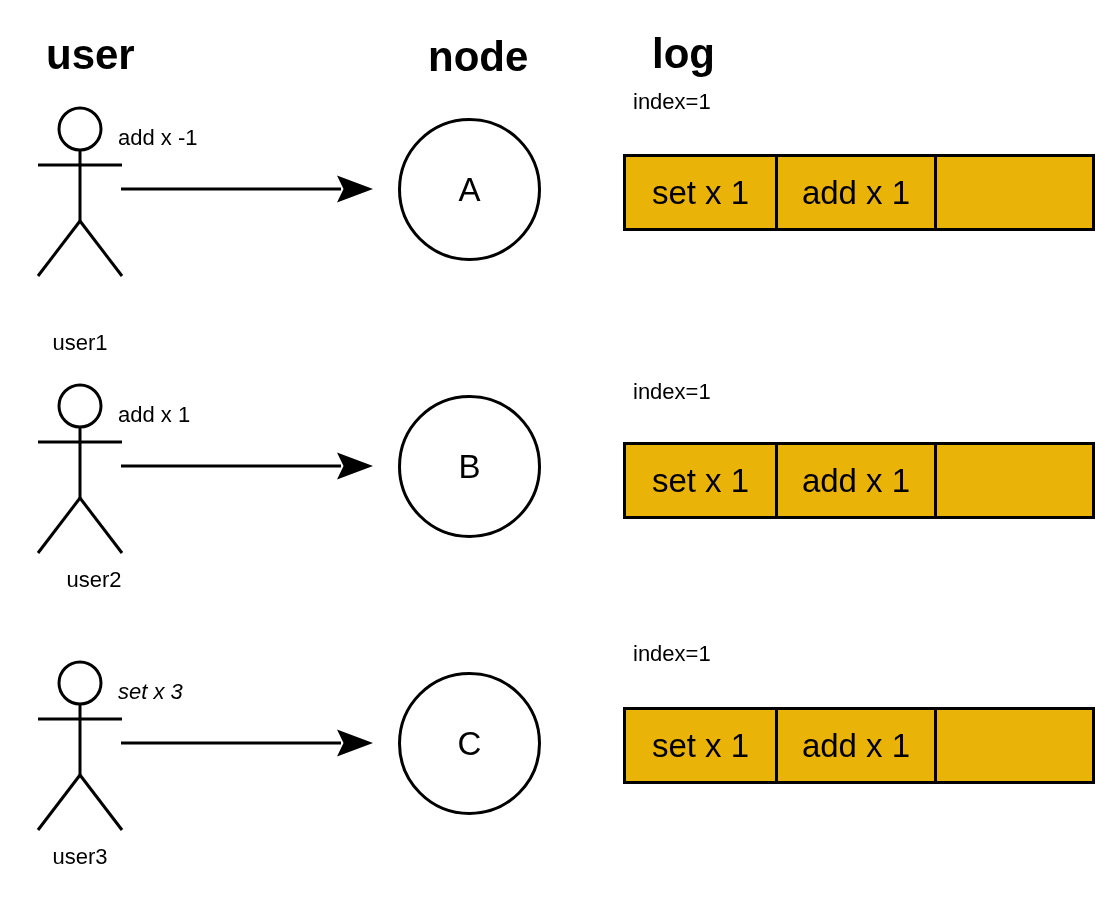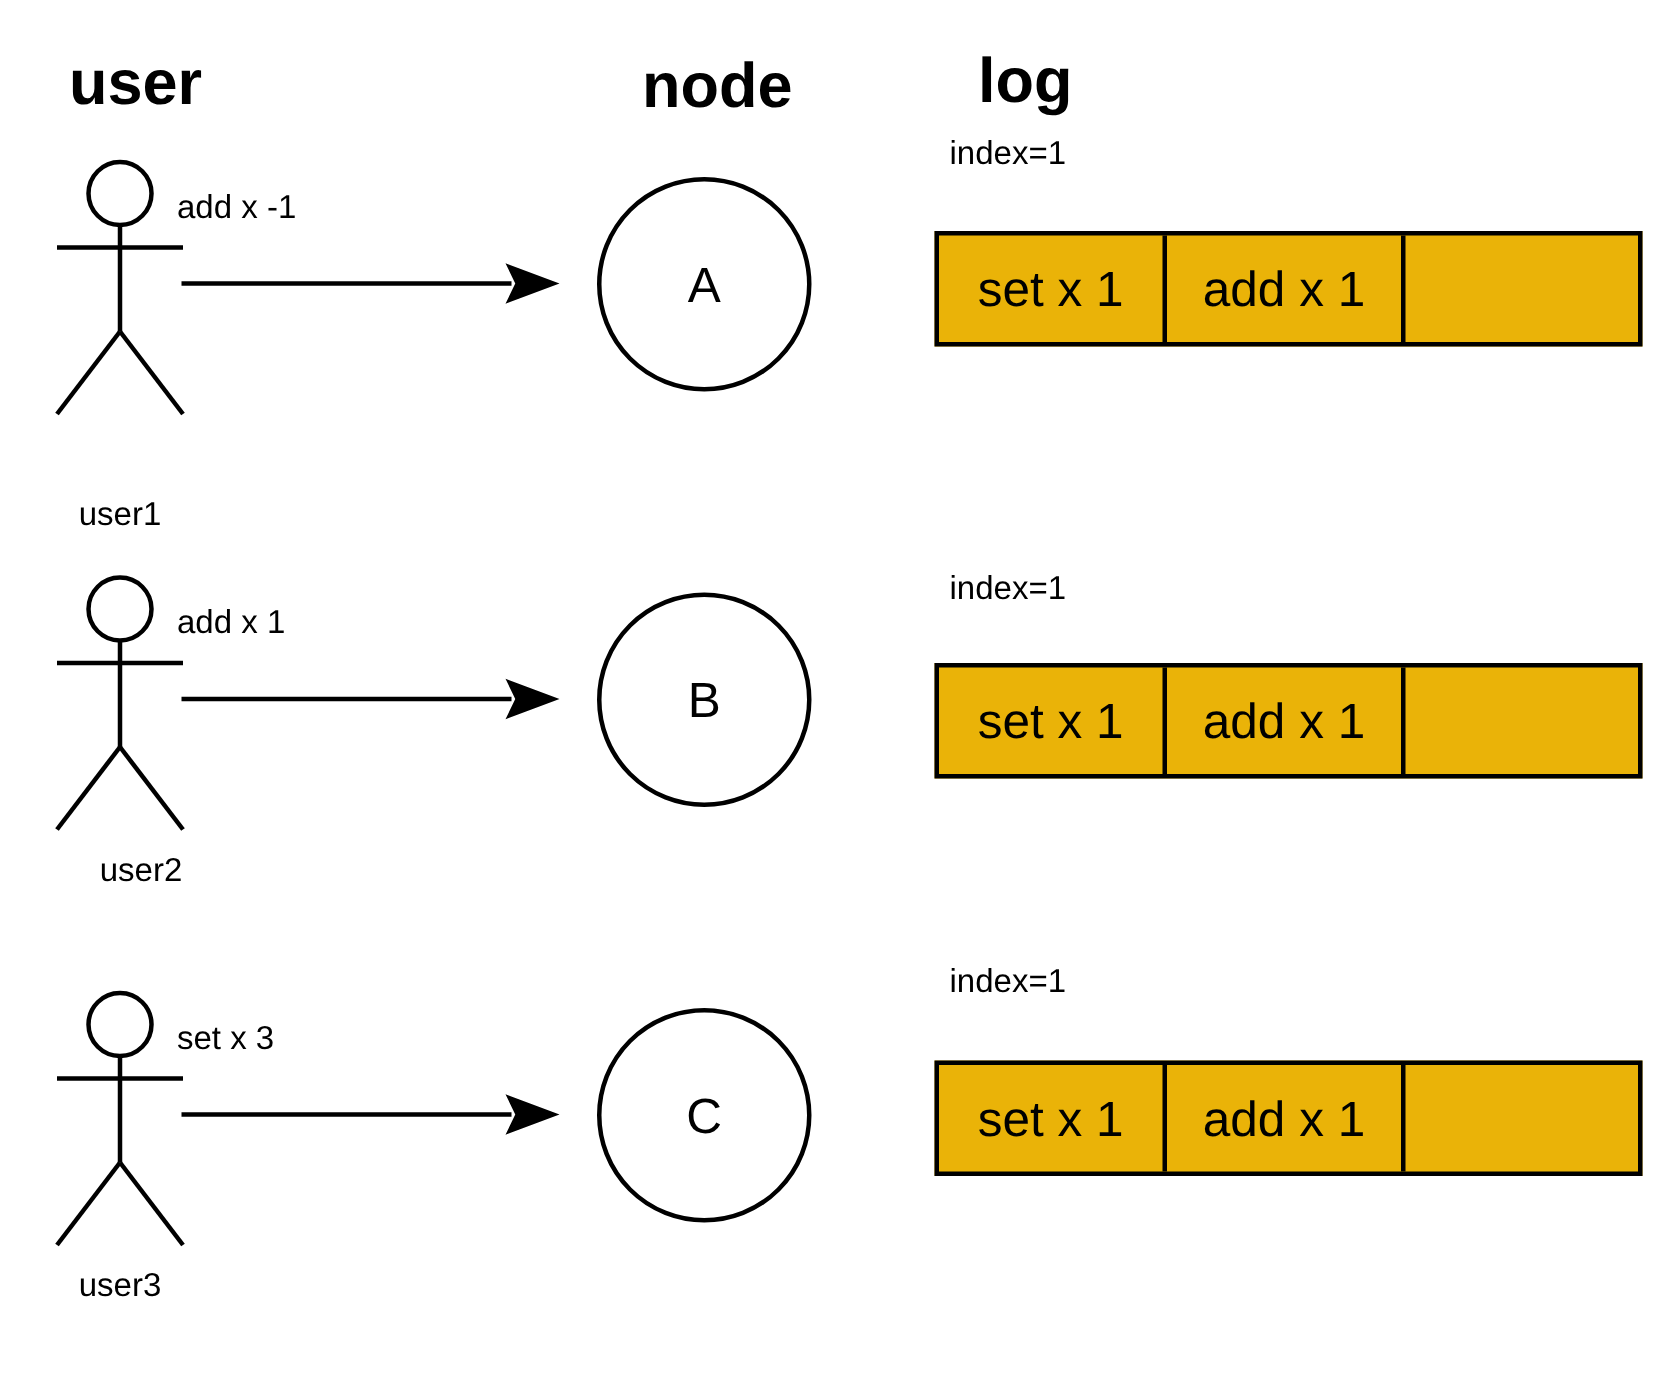--- a/index.html
+++ b/index.html
@@ -130,21 +130,21 @@
 
   <svg class="actor-svg" style="left:22px; top:654px;" width="116" height="190" viewBox="22 100 116 190">
     <circle class="stroke" cx="80" cy="129" r="21"></circle>
     <line class="stroke" x1="80" y1="150" x2="80" y2="221"></line>
     <line class="stroke" x1="38" y1="165" x2="122" y2="165"></line>
     <line class="stroke" x1="80" y1="221" x2="38" y2="276"></line>
     <line class="stroke" x1="80" y1="221" x2="122" y2="276"></line>
   </svg>
   <div class="lbl user-label" style="left:25px; top:846px;">user3</div>
 
-  <div class="lbl arrow-label" style="left:118px; top:681px;">set x 3</div>
+  <div class="lbl arrow-label" style="left:118px; top:681px;font-style:italic;">set x 3</div>
   <svg class="arrow-svg" style="left:115px; top:718px;" width="265" height="50" viewBox="0 0 265 50">
     <line class="stroke" x1="6" y1="25" x2="226" y2="25"></line>
     <polygon points="258,25 222,11.5 228.5,25 222,38.5" fill="#000000"></polygon>
   </svg>
 
   <div class="node-circle" style="left:398px; top:672px;">
     <span>C</span>
   </div>
 
   <div class="lbl log-index" style="left:633px; top:643px;">index=1</div>

